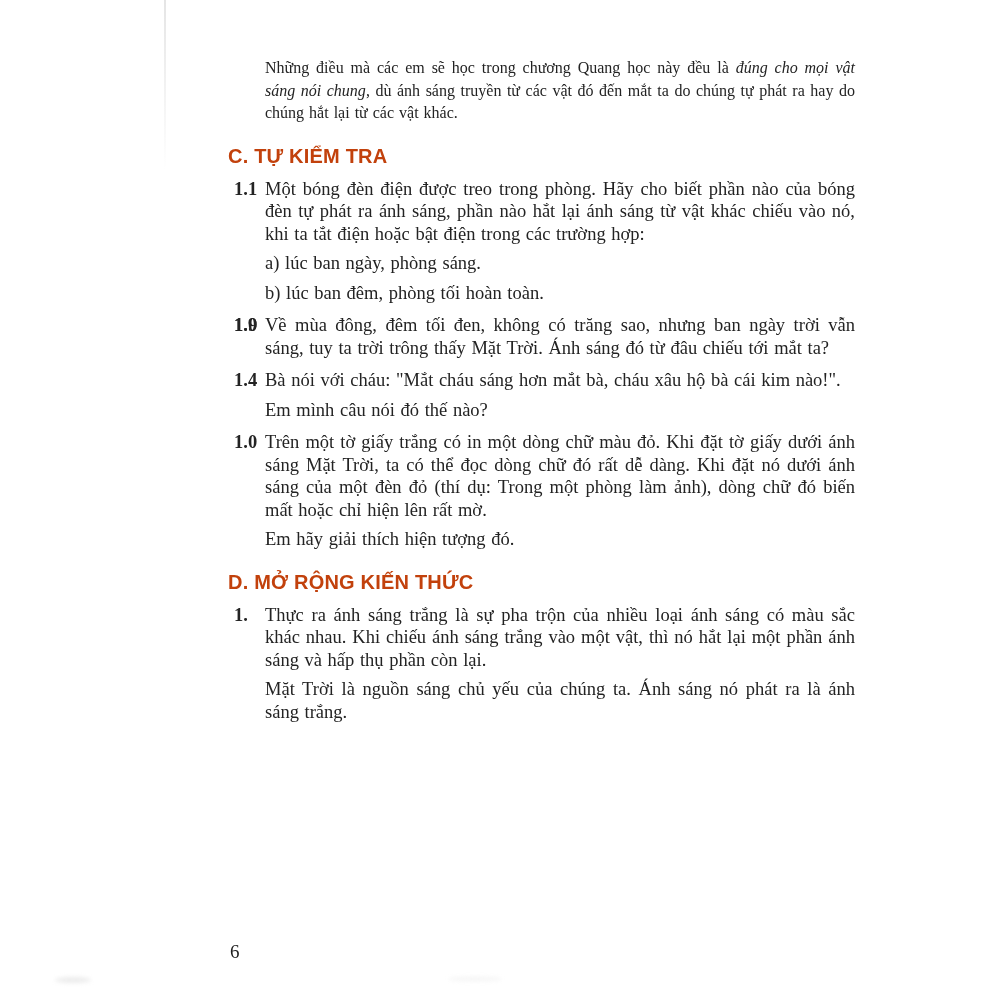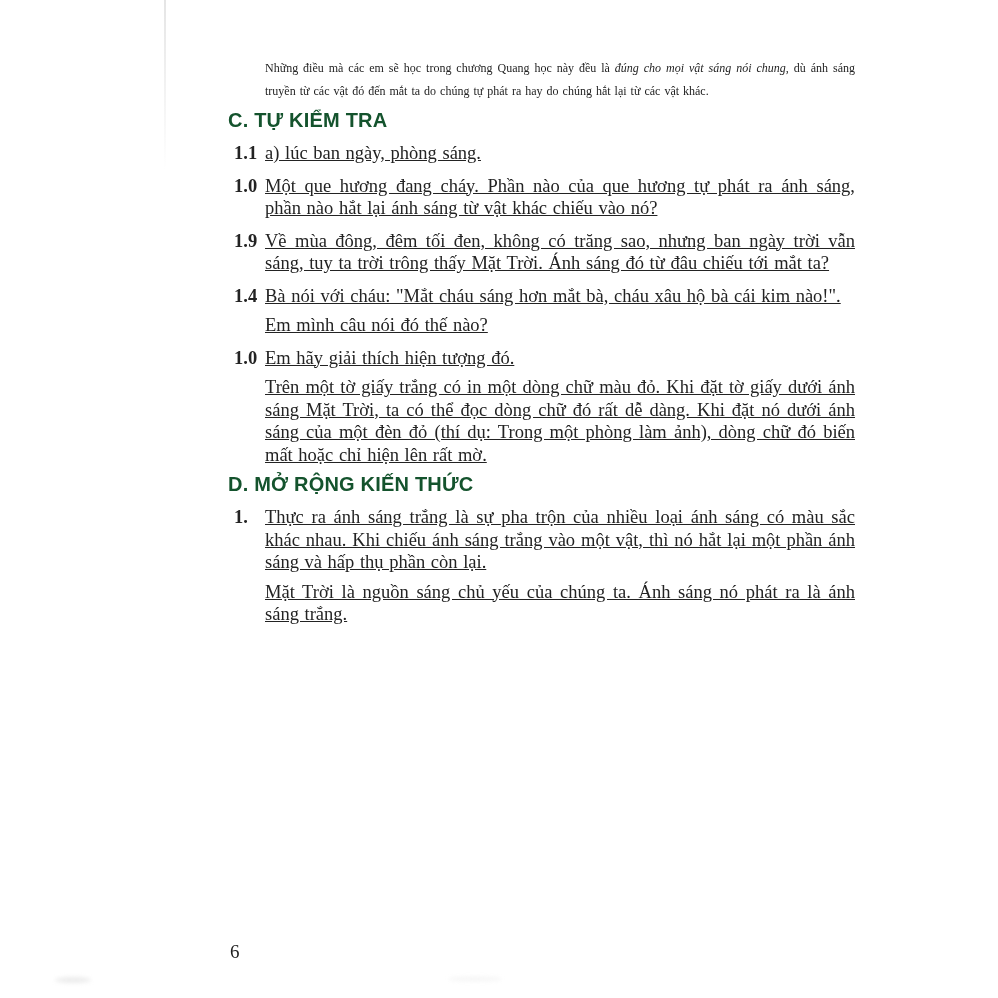--- a/index.html
+++ b/index.html
@@ -17,31 +17,31 @@
   .smudge-a {
     position:absolute; left:55px; top:977px; width:36px; height:6px;
     background:#d9d9d9; border-radius:50%; filter:blur(2px); opacity:.5;
   }
   .smudge-b {
     position:absolute; left:448px; top:977px; width:54px; height:4px;
     background:#e3e3e3; border-radius:50%; filter:blur(2px); opacity:.4;
   }
   .content { position:absolute; left:228px; top:57px; width:627px; }
   .intro {
-    margin:0 0 0 37px; font-size:12px; line-height:22.5px;
+    margin:0 0 0 37px; font-size:16px; line-height:22.5px;
     text-align:justify; word-spacing:1px;
   }
   .sec-heading {
-    margin:6px 0 0 0; font-family:"Liberation Sans","DejaVu Sans",sans-serif;
-    font-weight:700; font-size:20px; line-height:24px; color:#14532d;
+    margin:19px 0 0 0; font-family:"Liberation Sans","DejaVu Sans",sans-serif;
+    font-weight:700; font-size:20px; line-height:24px; color:#c2410c;
     letter-spacing:.2px;
   }
   .item {
     position:relative; padding-left:37px; margin-top:10px;
-    font-size:18.5px; line-height:22.5px; text-align:justify; word-spacing:1px;text-decoration:underline;
+    font-size:18.5px; line-height:22.5px; text-align:justify; word-spacing:1px;
   }
   .item-num { position:absolute; left:6px; top:0; font-weight:700; }
   .para { margin:7px 0 0 0; }
   .para:first-child { margin-top:0; }
   .it { font-style:italic; }
   .footer-num { position:absolute; left:230px; top:941px; font-size:19px; color:#1e1e1e; }
 </style>
 </head>
 <body>
 
@@ -52,28 +52,29 @@
 
   <div class="content">
     <p class="intro"><span>Những điều mà các em sẽ học trong chương Quang học này đều là </span><span class="it">đúng cho mọi vật sáng nói chung</span><span>, dù ánh sáng truyền từ các vật đó đến mắt ta do chúng tự phát ra hay do chúng hắt lại từ các vật khác.</span></p>
     <div>
   <section>
     <h2 class="sec-heading">C. TỰ KIỂM TRA</h2>
     <div>
   <div class="item">
     <span class="item-num">1.1</span>
     <div>
+                <p class="para"><span>Một bóng đèn điện được treo trong phòng. Hãy cho biết phần nào của bóng đèn tự phát ra ánh sáng, phần nào hắt lại ánh sáng từ vật khác chiếu vào nó, khi ta tắt điện hoặc bật điện trong các trường hợp:</span></p>
                 <p class="para"><span>a) lúc ban ngày, phòng sáng.</span></p>
+                <p class="para"><span>b) lúc ban đêm, phòng tối hoàn toàn.</span></p>
               </div>
   </div>
 
   <div class="item">
     <span class="item-num">1.0</span>
     <div>
-                <p class="para"><span>Một que hương đang cháy. Phần nào của que hương tự phát ra ánh sáng, phần nào hắt lại ánh sáng từ vật khác chiếu vào nó?</span></p>
               </div>
   </div>
 
   <div class="item">
     <span class="item-num">1.9</span>
     <div>
                 <p class="para"><span>Về mùa đông, đêm tối đen, không có trăng sao, nhưng ban ngày trời vẫn sáng, tuy ta trời trông thấy Mặt Trời. Ánh sáng đó từ đâu chiếu tới mắt ta?</span></p>
               </div>
   </div>
 
@@ -81,22 +82,22 @@
     <span class="item-num">1.4</span>
     <div>
                 <p class="para"><span>Bà nói với cháu: "Mắt cháu sáng hơn mắt bà, cháu xâu hộ bà cái kim nào!".</span></p>
                 <p class="para"><span>Em mình câu nói đó thế nào?</span></p>
               </div>
   </div>
 
   <div class="item">
     <span class="item-num">1.0</span>
     <div>
+                <p class="para"><span>Trên một tờ giấy trắng có in một dòng chữ màu đỏ. Khi đặt tờ giấy dưới ánh sáng Mặt Trời, ta có thể đọc dòng chữ đó rất dễ dàng. Khi đặt nó dưới ánh sáng của một đèn đỏ (thí dụ: Trong một phòng làm ảnh), dòng chữ đó biến mất hoặc chỉ hiện lên rất mờ.</span></p>
                 <p class="para"><span>Em hãy giải thích hiện tượng đó.</span></p>
-                <p class="para"><span>Trên một tờ giấy trắng có in một dòng chữ màu đỏ. Khi đặt tờ giấy dưới ánh sáng Mặt Trời, ta có thể đọc dòng chữ đó rất dễ dàng. Khi đặt nó dưới ánh sáng của một đèn đỏ (thí dụ: Trong một phòng làm ảnh), dòng chữ đó biến mất hoặc chỉ hiện lên rất mờ.</span></p>
               </div>
   </div>
 </div>
   </section>
 
   <section>
     <h2 class="sec-heading">D. MỞ RỘNG KIẾN THỨC</h2>
     <div>
   <div class="item">
     <span class="item-num">1.</span>

